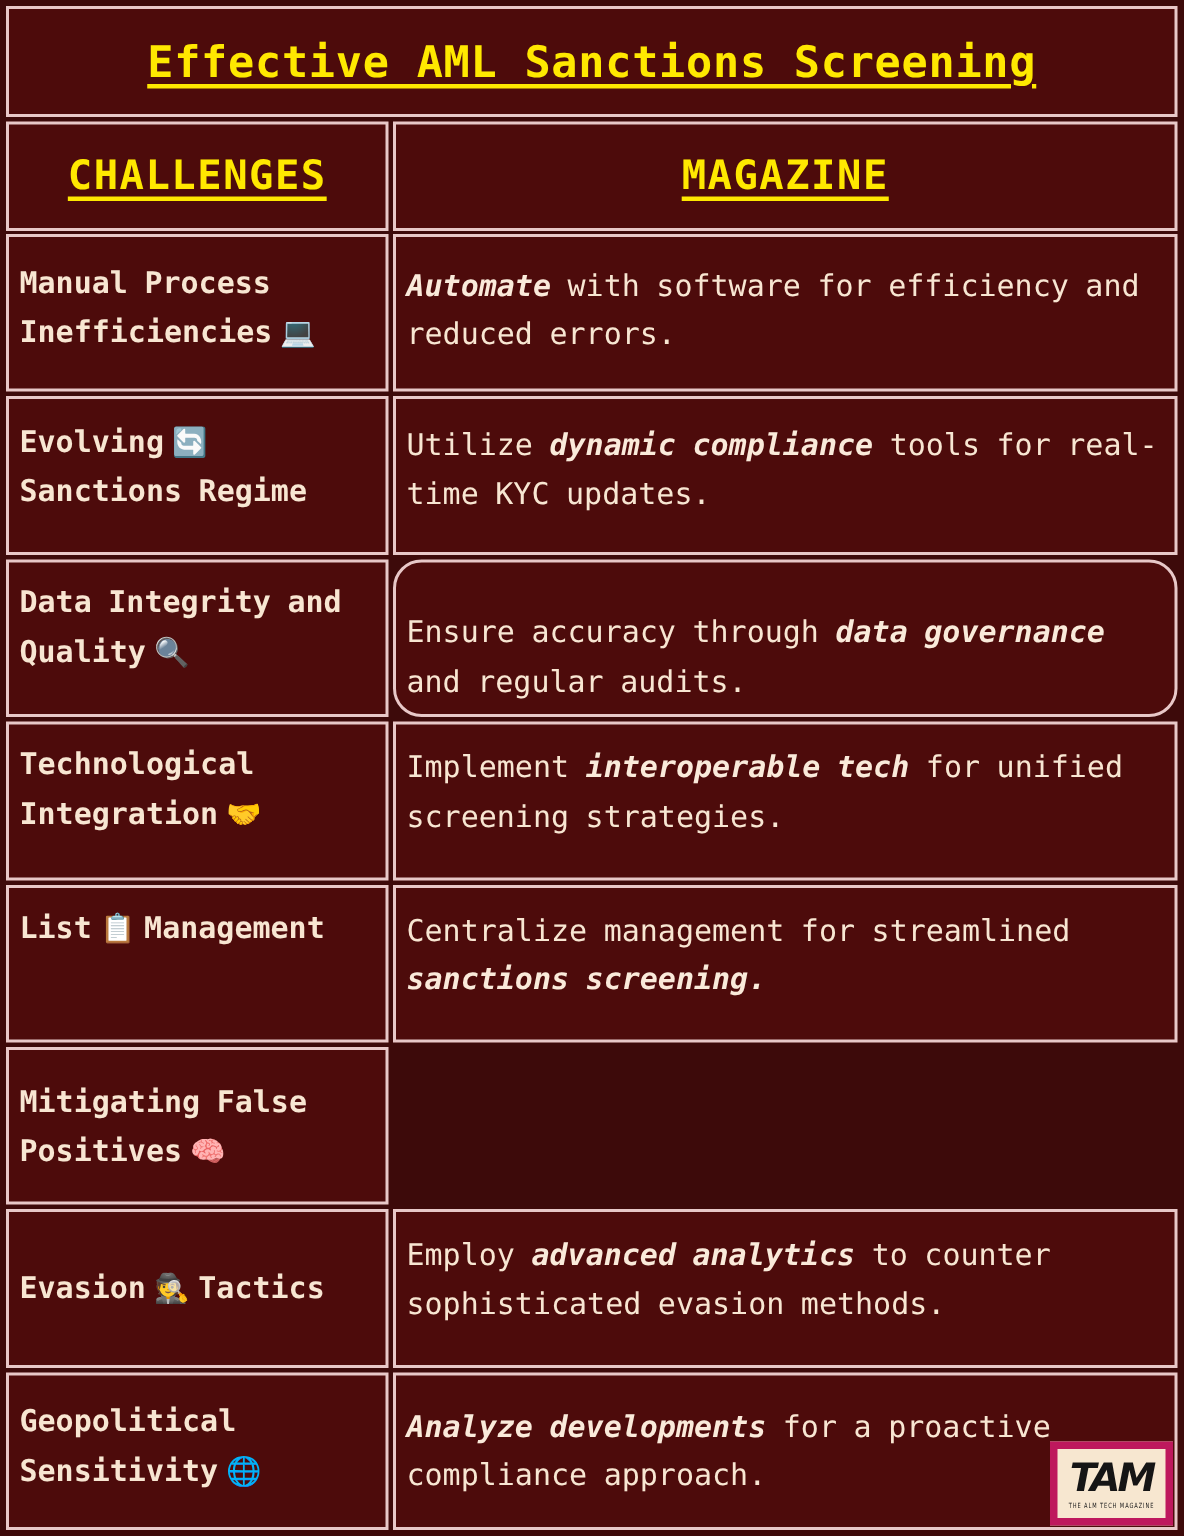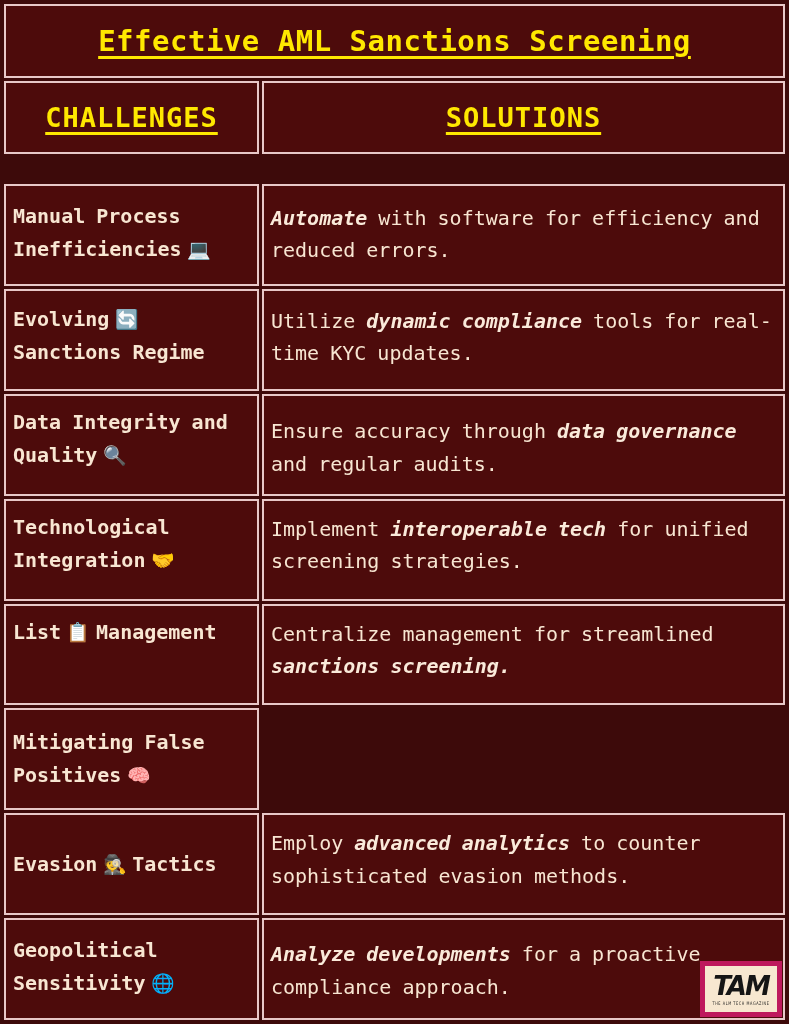--- a/index.html
+++ b/index.html
@@ -68,21 +68,20 @@
     text-decoration: underline;
     text-underline-offset: 5px;
     text-decoration-thickness: 3px;
   }
   
   #rows {
     flex: 1 1 auto;
     display: flex;
     flex-direction: column;
     gap: 3px;
-    margin-top: 28px;
   }
   .row {
     display: flex;
     gap: 3px;
     flex: 1 1 0;
     min-height: 0;
   }
   .chal-cell {
     width: 255px;
     flex: 0 0 255px;
@@ -116,21 +115,21 @@
     line-height: 1;
   }
   
   .row[data-row="5"] .chal-cell { align-items: center; }
   .row[data-row="6"] .sol-cell  { align-items: center; }
   .row[data-row="0"] .chal-cell { align-items: flex-start; padding-top: 14px; }
   .row[data-row="0"] .sol-cell  { align-items: flex-start; padding-top: 16px; }
   .row[data-row="1"] .chal-cell { align-items: flex-start; padding-top: 12px; }
   .row[data-row="1"] .sol-cell  { align-items: flex-start; padding-top: 14px; }
   .row[data-row="2"] .chal-cell { align-items: flex-start; padding-top: 10px; }
-  .row[data-row="2"] .sol-cell  { align-items: center; padding-top: 12px; }
+  .row[data-row="2"] .sol-cell  { align-items: flex-end; padding-top: 12px; border-radius: 19px; }
   .row[data-row="3"] .chal-cell { align-items: flex-start; padding-top: 10px; }
   .row[data-row="3"] .sol-cell  { align-items: flex-start; padding-top: 12px; }
   .row[data-row="4"] .chal-cell { align-items: flex-start; padding-top: 10px; }
   .row[data-row="4"] .sol-cell  { align-items: flex-start; padding-top: 12px; }
   .row[data-row="6"] .sol-cell  { align-items: flex-start; padding-top: 12px; }
   .row[data-row="7"] .chal-cell { align-items: flex-start; padding-top: 14px; }
   .row[data-row="7"] .sol-cell  { align-items: flex-start; padding-top: 18px; }
 
   
   #logo {
@@ -173,21 +172,21 @@
 
   <div id="title-bar" class="cell">
     <div id="title-text">Effective AML Sanctions Screening</div>
   </div>
 
   <div id="header-row">
     <div class="cell head-cell left">
       <div class="head-text">CHALLENGES</div>
     </div>
     <div class="cell head-cell right">
-      <div class="head-text">SOLUTIONS</div>
+      <div class="head-text">MAGAZINE</div>
     </div>
   </div>
 
   <div id="rows">
       <div class="row" data-row="0">
         <div class="cell chal-cell">
           <div class="chal-text"><span>Manual Process Inefficiencies</span><span class="ico"> 💻 </span></div>
         </div>
         <div class="cell sol-cell">
           <div class="sol-text"><b>Automate</b><span> with software for efficiency and reduced errors.</span></div>

